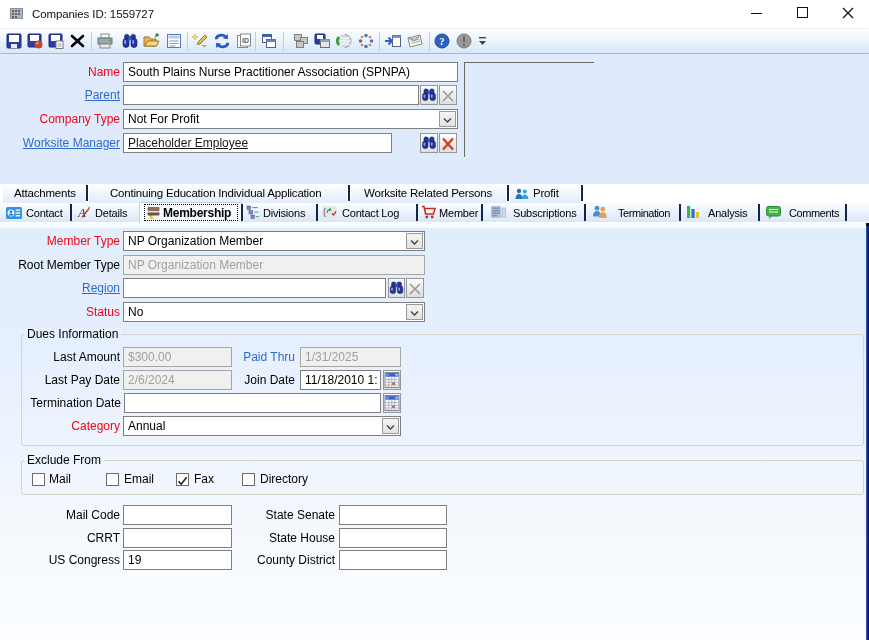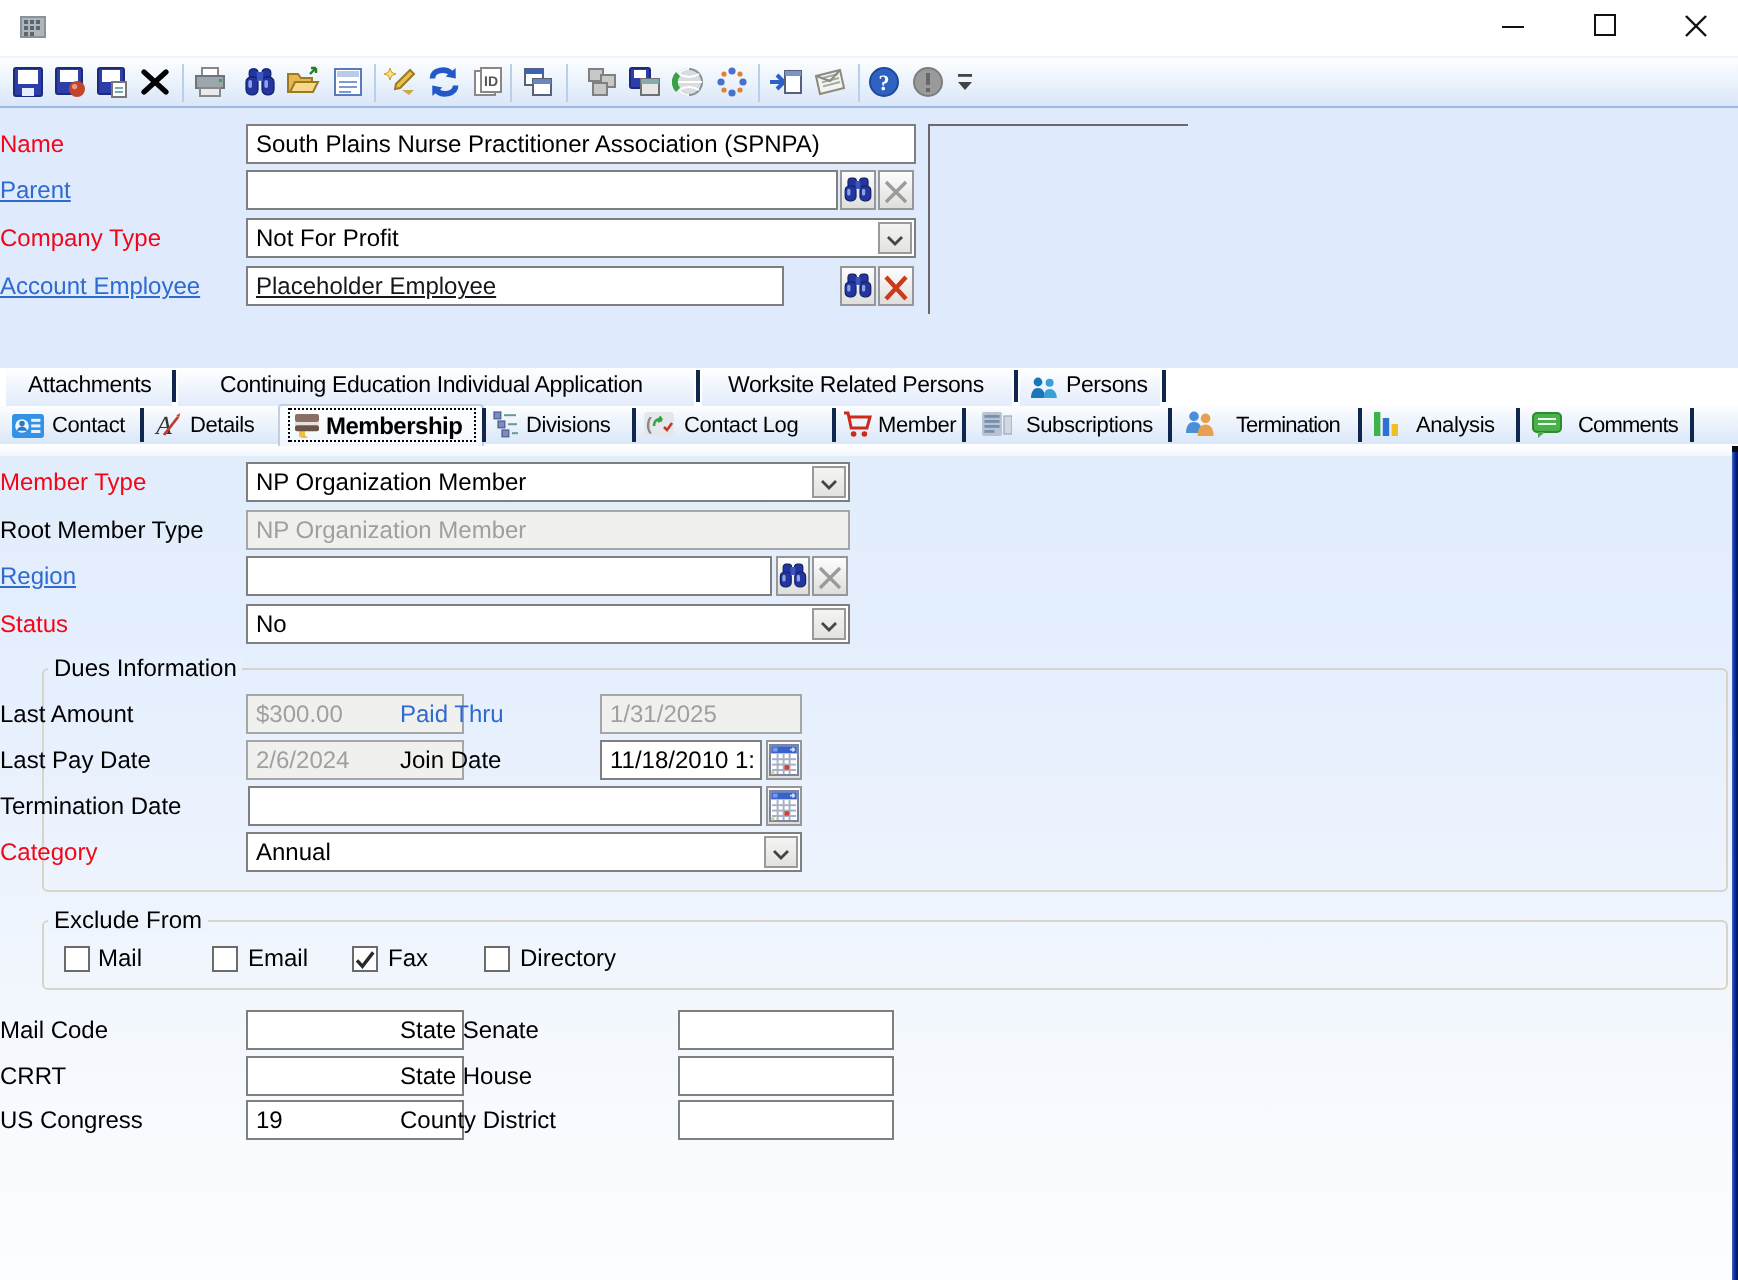--- a/index.html
+++ b/index.html
@@ -1,16 +1,16 @@
 <!DOCTYPE html>
 <html><head><meta charset="utf-8"><style>
 *{margin:0;padding:0;box-sizing:border-box}
 html,body{width:869px;height:640px;font-family:"Liberation Sans",sans-serif;background:#fff;overflow:hidden;position:relative}
 .abs{position:absolute}
-.lbl{position:absolute;font-size:12px;height:20px;line-height:20px;white-space:nowrap;color:#000}
+.lbl{position:absolute;font-size:12px;height:20px;line-height:20px;text-align:right;white-space:nowrap;color:#000}
 .red{color:#f20617}
 .blu{color:#2e6bd0}
 .link{color:#2e6bd0;text-decoration:underline}
 .inp{position:absolute;background:#fff;border:1px solid #7f7f7f;font-size:12px;line-height:18px;height:20px;padding-left:4px;white-space:nowrap;overflow:hidden;color:#000}
 .dis{background:#f0f0ee;color:#9f9f9f;border-color:#a6a6a6}
 .cbtn{position:absolute;right:1px;top:1px;bottom:1px;width:17px;background:linear-gradient(#f4f4f2,#e3e2de);border:1px solid #999}
 .sbtn{position:absolute;width:18px;height:20px;background:linear-gradient(#fdfdfd,#dededc);border:1px solid #979797}
 .t1sep{position:absolute;top:185px;width:2px;height:16px;background:#10264d}
 .t2sep{position:absolute;top:204px;width:2px;height:17px;background:#10264d}
 .t1txt{position:absolute;top:184px;height:19px;line-height:19px;font-size:11.5px;letter-spacing:-0.2px;color:#000;white-space:nowrap}
@@ -31,20 +31,21 @@
       <rect x="3" y="4" width="2" height="2"></rect>
         <rect x="6" y="4" width="2" height="2"></rect>
         <rect x="9" y="4" width="2" height="2"></rect>
       <rect x="3" y="7" width="2" height="2"></rect>
         <rect x="6" y="7" width="2" height="2"></rect>
         <rect x="9" y="7" width="2" height="2"></rect>
       <rect x="3" y="10" width="2" height="2"></rect>
         <rect x="6" y="10" width="2" height="2"></rect>
     </g>
   </svg>
+  <div class="abs" style="left:32px;top:0;height:28px;line-height:28px;font-size:11.5px;letter-spacing:-0.1px;color:#101010">Companies ID: 1559727</div>
   <svg class="abs" style="left:745px;top:0" width="120" height="28" viewBox="0 0 120 28">
     <line x1="6" y1="13.5" x2="17" y2="13.5" stroke="#111" stroke-width="1"></line>
     <rect x="52.5" y="7.5" width="10" height="10" fill="none" stroke="#111" stroke-width="1"></rect>
     <line x1="98" y1="8" x2="108" y2="18" stroke="#111" stroke-width="1.2"></line>
     <line x1="108" y1="8" x2="98" y2="18" stroke="#111" stroke-width="1.2"></line>
   </svg>
 </div>
 
 <div class="abs" style="left:0;top:28px;width:869px;height:26px;background:linear-gradient(#fdfeff,#d9e7f8);border-bottom:1px solid #9dbbe0;border-top:1px solid #eef4fc"></div>
 <div id="tb" class="abs" style="left:0;top:0"></div>
@@ -200,21 +201,21 @@
       <rect x="2.6" y="8.4" width="1.6" height="3.4" rx=".8" fill="#8fa2e8"></rect>
       <rect x="10" y="8.4" width="1.6" height="3.4" rx=".8" fill="#8fa2e8"></rect>
     </svg></div>
 <div class="sbtn" style="left:439px;top:85px"><svg width="16" height="18" viewBox="0 0 16 18">
       <path d="M3 5 L13 15 M13 5 L3 15" stroke="#9a9a9a" stroke-width="1.6"></path>
     </svg></div>
 <div class="lbl" style="left:0;width:120px;top:109px"><span class="red">Company Type</span></div>
 <div class="inp" style="left:123px;top:109px;width:335px">Not For Profit<div class="cbtn"><svg width="15" height="16" viewBox="0 0 15 16">
         <path d="M4 6.5 L7.5 10 L11 6.5" fill="none" stroke="#444" stroke-width="1.4"></path>
       </svg></div></div>
-<div class="lbl" style="left:0;width:120px;top:133px"><span class="link">Account Employee</span></div>
+<div class="lbl" style="left:0;width:120px;top:133px"><span class="link">Worksite Manager</span></div>
 <div class="inp" style="left:123px;top:133px;width:269px"><span style="text-decoration:underline;color:#14181c">Placeholder Employee</span></div>
 <div class="sbtn" style="left:420px;top:133px"><svg width="16" height="18" viewBox="0 0 16 18">
       <g fill="#2336a0" stroke="#101f66" stroke-width=".6">
         <rect x="3" y="3" width="4.2" height="5" rx="1.6"></rect>
         <rect x="8.8" y="3" width="4.2" height="5" rx="1.6"></rect>
         <rect x="1.6" y="7" width="5.4" height="7.4" rx="2.2"></rect>
         <rect x="9" y="7" width="5.4" height="7.4" rx="2.2"></rect>
       </g>
       <rect x="6.8" y="4.5" width="2.4" height="4" fill="#3c55c0"></rect>
       <rect x="2.6" y="8.4" width="1.6" height="3.4" rx=".8" fill="#8fa2e8"></rect>
@@ -235,21 +236,21 @@
 <div class="t1txt" style="left:110px">Continuing Education Individual Application</div>
 <div class="t1sep" style="left:348px"></div>
 <div class="t1txt" style="left:364px">Worksite Related Persons</div>
 <div class="t1sep" style="left:507px"></div>
 <svg class="abs" style="left:515px;top:188px" width="14" height="12" viewBox="0 0 14 12">
     <circle cx="4" cy="3" r="2.2" fill="#1b75bb"></circle>
     <path d="M0.5 11 C0.5 7.5 2 6 4 6 C6 6 7.5 7.5 7.5 11 Z" fill="#1b75bb"></path>
     <circle cx="9.8" cy="3.4" r="2" fill="#3aa0d8"></circle>
     <path d="M6.8 11 C6.8 8 8.1 6.5 9.8 6.5 C11.6 6.5 13.4 8 13.4 11 Z" fill="#3aa0d8"></path>
   </svg>
-<div class="t1txt" style="left:533px">Persons</div>
+<div class="t1txt" style="left:533px">Profit</div>
 <div class="t1sep" style="left:581px"></div>
 
 <div class="abs" style="left:0;top:203px;width:869px;height:20px;background:linear-gradient(#fcfdff,#d8e6f8)"></div>
 <div class="abs" style="left:0;top:222px;width:869px;height:6px;background:linear-gradient(#ffffff,#f2f7fe)"></div>
 <svg class="abs" style="left:6px;top:207px" width="16" height="12" viewBox="0 0 16 12">
     <rect x="0" y="0" width="16" height="12" rx="1.5" fill="#3392e4"></rect>
     <circle cx="5" cy="6" r="3.4" fill="#eef6ff"></circle>
     <path d="M5 3.4 a1.4 1.4 0 1 0 0 2.8 a1.4 1.4 0 1 0 0 -2.8 M2.4 8.4 a2.7 2.7 0 0 1 5.2 0 Z" fill="#2a7ac8"></path>
     <rect x="9.6" y="2.4" width="4.6" height="1.5" fill="#e8f3ff"></rect>
     <rect x="9.6" y="5.2" width="4.6" height="1.5" fill="#e8f3ff"></rect>

